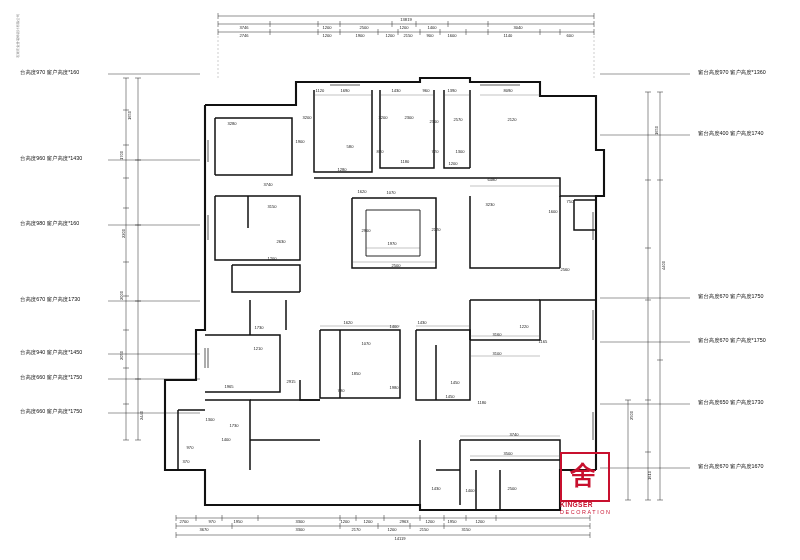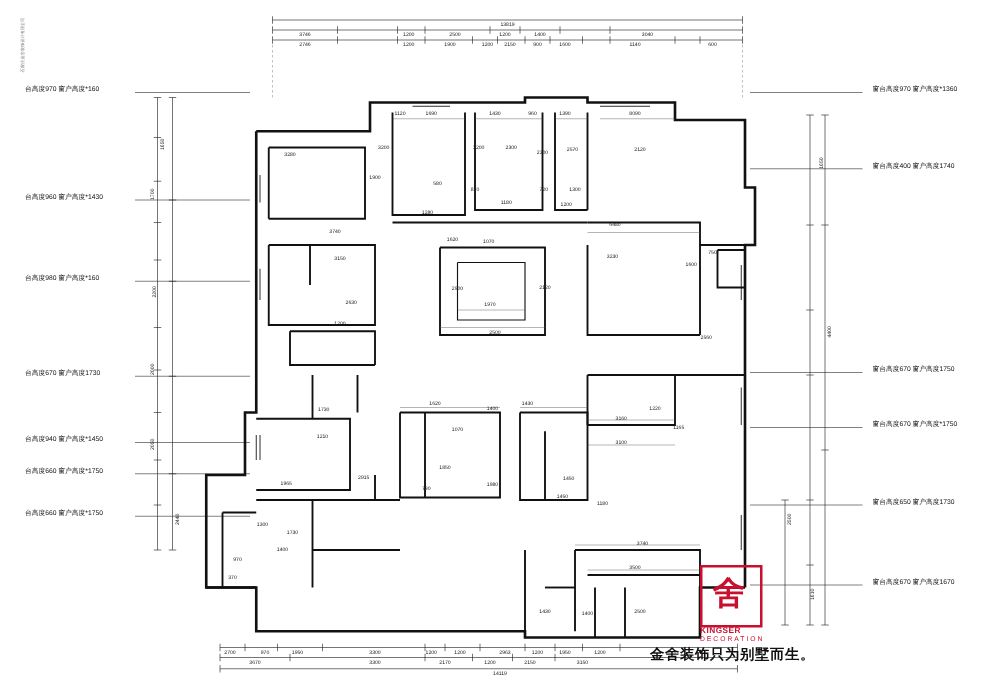--- a/index.html
+++ b/index.html
@@ -381,15 +381,14 @@
     </div>
 
   <div class="sidecode">石家庄金舍装饰设计有限公司</div>
 
   <div class="logo">
     <div class="logo-box"></div>
     <div class="logo-inner">舍</div>
     <div class="logo-name">KINGSER</div>
     <div class="logo-sub">DECORATION</div>
   </div>
-  <div class="slogan">金舍装饰只为别墅而生。</div>
 
 </div>
 
 </body></html>

